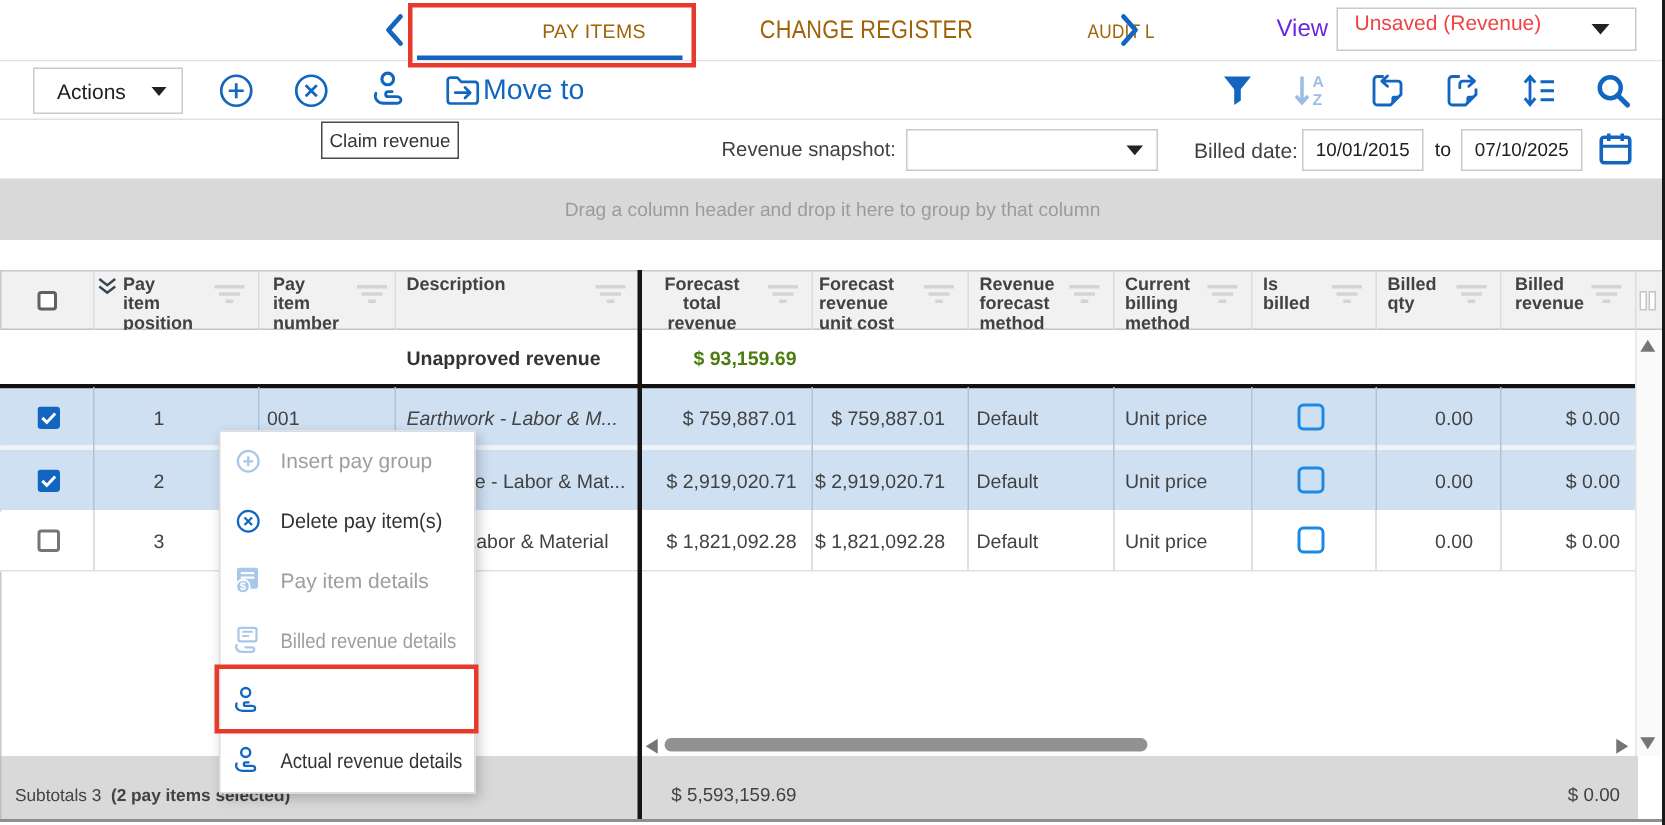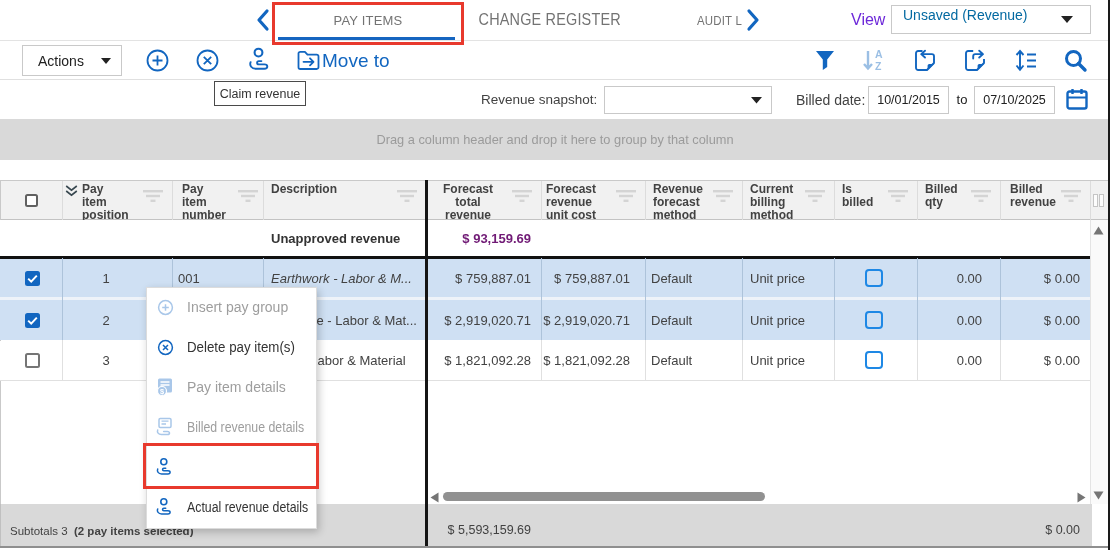--- a/index.html
+++ b/index.html
@@ -1,19 +1,19 @@
 <!DOCTYPE html>
 <html><head>
 <meta charset="utf-8">
 <style>
   html,body{margin:0;padding:0;}
   body{font-family:"Liberation Sans",sans-serif;width:1110px;height:550px;overflow:hidden;background:#fff;}
   .a{position:absolute;}
   #page{position:relative;width:1110px;height:550px;background:#fff;overflow:hidden;}
-  .txt{color:#737373;}
+  .txt{color:#a16207;margin-left:28px;}
   .bluetxt{color:#1266c0;}
   .hdrlbl{position:absolute;top:183px;font-size:12px;font-weight:bold;color:#424242;line-height:12.8px;}
   .menuicon{position:absolute;top:189px;width:22px;height:14px;}
   .cell{position:absolute;font-size:13px;color:#424242;box-sizing:border-box;}
   .selrow{background:#cfe0f3;}
 </style>
 </head>
 <body>
 <div id="page">
 
@@ -27,21 +27,21 @@
       <span style="display:inline-block;transform:scaleX(0.85);">CHANGE REGISTER</span>
     </div>
   <div class="a txt" style="left:660px;top:0;width:120px;height:40px;font-size:13px;letter-spacing:.2px;display:flex;align-items:center;justify-content:center;">
       <span style="display:inline-block;transform:scaleX(0.88);">AUDIT L</span>
     </div>
   <svg class="a" style="left:745px;top:8px;" width="16" height="24" viewBox="0 0 16 24">
       <path d="M4 3 L12 12 L4 21" fill="none" stroke="#1266c0" stroke-width="3.2" stroke-linecap="round" stroke-linejoin="round"></path>
     </svg>
   <div class="a" style="left:840px;top:0;width:52px;height:40px;font-size:16px;color:#6d28d9;display:flex;align-items:center;margin-left:11px;">View :</div>
   <div class="a" style="left:891px;top:5px;width:200px;height:29px;border:1px solid #c9c9c9;box-sizing:border-box;background:#fff;"></div>
-  <div class="a" style="left:903px;top:5px;height:19px;font-size:14px;color:#0369a1;display:flex;align-items:center;">Unsaved (Revenue)</div>
+  <div class="a" style="left:903px;top:5px;height:19px;font-size:14px;color:#ef4444;display:flex;align-items:center;">Unsaved (Revenue)</div>
   <svg class="a" style="left:1060px;top:15px;" width="14" height="9" viewBox="0 0 14 9">
       <path d="M1 1 L7 8 L13 1 Z" fill="#222"></path>
     </svg>
 
   <div class="a" style="left:272px;top:2px;width:192px;height:43px;z-index:60;border:3px solid #e8392d;box-sizing:border-box;"></div>
 
   <div class="a" style="left:0;top:41px;width:1110px;height:39px;background:#fff;border-bottom:1px solid #e0e0e0;box-sizing:border-box;"></div>
   <div class="a" style="left:22px;top:45px;width:100px;height:31px;border:1px solid #c9c9c9;box-sizing:border-box;"></div>
   <div class="a" style="left:38px;top:45px;height:31px;font-size:14px;color:#212121;display:flex;align-items:center;">Actions</div>
   <svg class="a" style="left:100px;top:57px;" width="12" height="8" viewBox="0 0 12 8">
@@ -198,21 +198,21 @@
       <path d="M1 2.2 H21" stroke="#d4d4d4" stroke-width="2.4"></path>
       <path d="M4 7 H18" stroke="#d4d4d4" stroke-width="2.4"></path>
       <path d="M8.5 11.8 H13.5" stroke="#d4d4d4" stroke-width="2.4"></path>
     </svg>
 
   <div class="a" style="left:1093px;top:194px;width:5px;height:13px;border:1px solid #c5c5c5;background:#fdfdfd;box-sizing:border-box;"></div>
   <div class="a" style="left:1099px;top:194px;width:5px;height:13px;border:1px solid #c5c5c5;background:#fdfdfd;box-sizing:border-box;"></div>
 
   <div class="a" style="left:0;top:220px;width:1090px;height:36px;background:#fff;"></div>
   <div class="a" style="left:271px;top:220px;height:36px;display:flex;align-items:center;font-size:13px;font-weight:bold;color:#333;">Unapproved revenue</div>
-  <div class="a" style="left:426px;top:220px;width:105px;height:36px;display:flex;align-items:center;justify-content:flex-end;font-size:13px;font-weight:bold;color:#701a75;">$ 93,159.69</div>
+  <div class="a" style="left:426px;top:220px;width:105px;height:36px;display:flex;align-items:center;justify-content:flex-end;font-size:13px;font-weight:bold;color:#4d7c0f;">$ 93,159.69</div>
 
   <div class="a" style="left:0;top:256px;width:1090px;height:2.5px;background:#111;"></div>
 
   <div class="a selrow" style="left:0;top:258.5px;width:1090px;height:38.5px;"></div>
 
   <div class="a" style="left:0;top:297px;width:1090px;height:3px;background:#eef3f9;"></div>
 
   <div class="a selrow" style="left:0;top:300px;width:1090px;height:39.5px;"></div>
 
   <div class="a" style="left:0;top:340.5px;width:1090px;height:39px;background:#fff;border-bottom:1px solid #e0e0e0;box-sizing:content-box;"></div>

